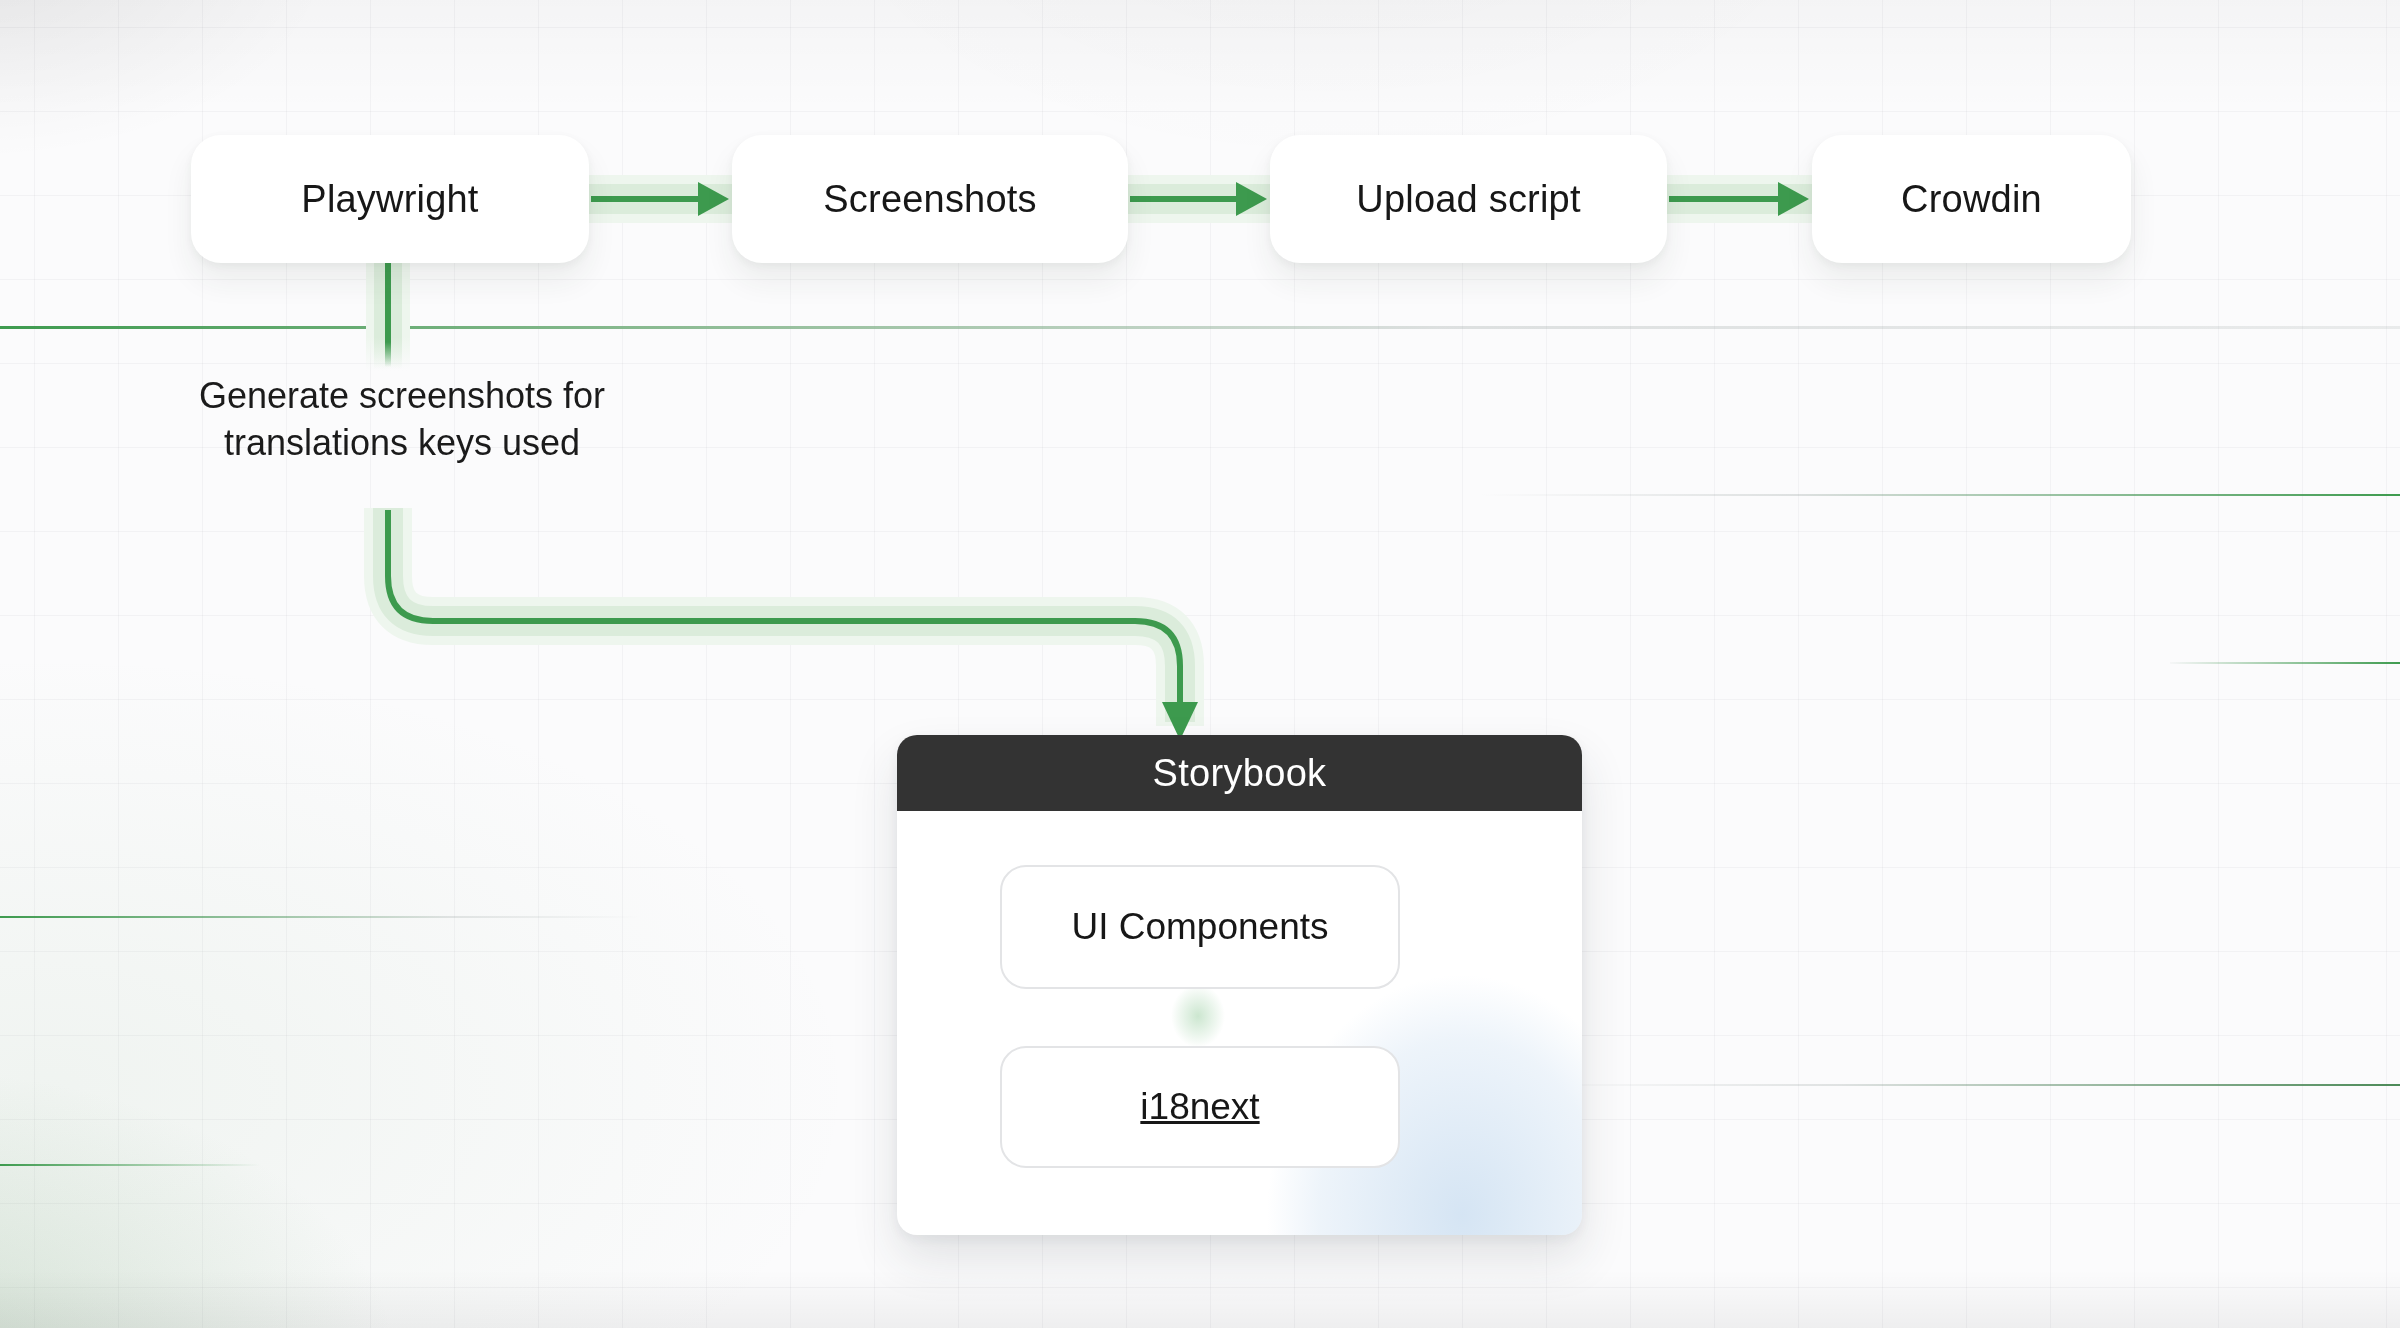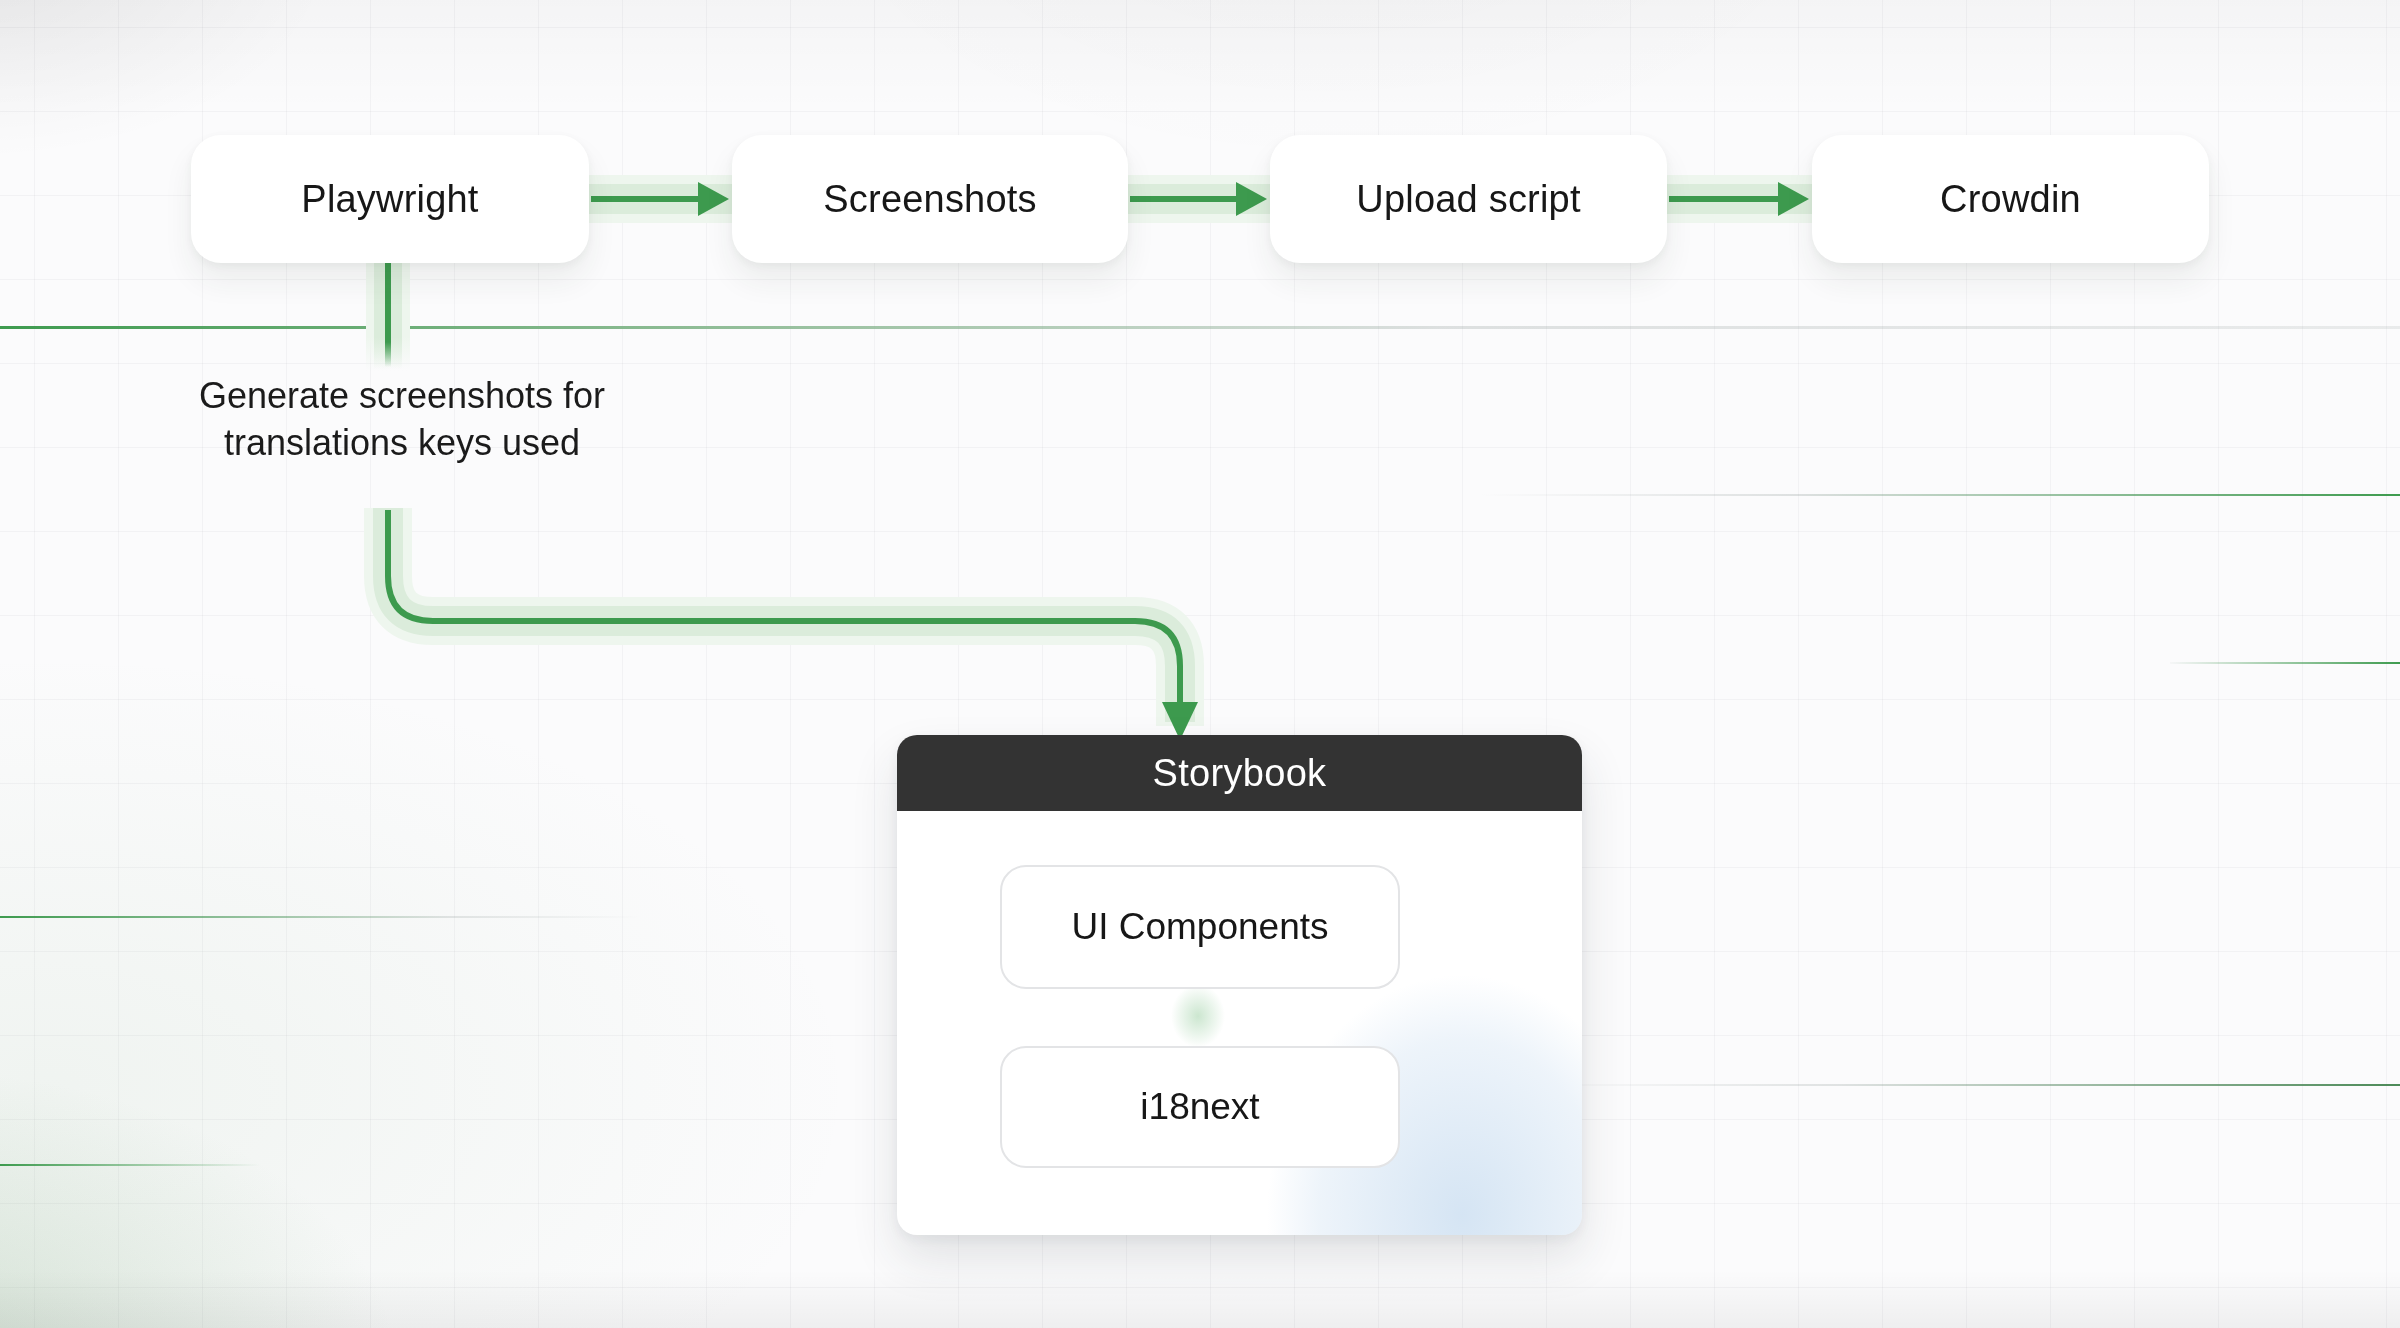--- a/index.html
+++ b/index.html
@@ -37,21 +37,21 @@
   .node{
     position:absolute;display:flex;align-items:center;justify-content:center;
     background:var(--node-bg);border-radius:30px;color:var(--text-dark);
     font-size:38px;letter-spacing:0.2px;
     box-shadow:0 18px 30px rgba(40,50,45,0.07),0 3px 8px rgba(40,50,45,0.05);
   }
   .node.top-row{top:135px;height:128px;}
   .n-playwright{left:191px;width:398px;}
   .n-screenshots{left:732px;width:396px;}
   .n-upload{left:1270px;width:397px;}
-  .n-crowdin{left:1812px;width:397px;}
+  .n-crowdin{left:1812px;width:319px;}
 
   .svg-layer{position:absolute;left:0;top:0;pointer-events:none;}
   .edge-glow-outer{stroke:var(--glow-green-faint);fill:none;}
   .edge-glow-inner{stroke:var(--glow-green);fill:none;}
   .edge-line{stroke:var(--accent-green);fill:none;}
   .arrowhead{fill:var(--accent-green);}
   .band-outer{fill:var(--glow-green-faint);}
   .band-inner{fill:var(--glow-green);}
 
   .vseg{position:absolute;pointer-events:none;}
@@ -82,21 +82,21 @@
   .blue-glow{
     position:absolute;right:-140px;top:160px;width:520px;height:640px;border-radius:50%;
     background:radial-gradient(closest-side,rgba(185,211,236,0.60),rgba(185,211,236,0.25) 55%,rgba(185,211,236,0) 75%);
   }
   .inner-node{
     position:absolute;display:flex;align-items:center;justify-content:center;
     background:#ffffff;border:2px solid var(--node-border);border-radius:26px;
     color:var(--text-dark);font-size:37px;
   }
   .n-ui{left:1000px;top:865px;width:396px;height:120px;}
-  .n-i18{left:1000px;top:1046px;width:396px;height:118px;}
+  .n-i18{left:1000px;top:1046px;width:396px;height:118px;text-decoration:underline;}
   .inner-arrow-glow{
     position:absolute;left:1162px;top:974px;width:72px;height:84px;pointer-events:none;
     background:radial-gradient(closest-side,rgba(120,190,130,0.38),rgba(120,190,130,0) 75%);
   }
 </style>
 </head>
 <body>
 
 <div class="canvas">
 

